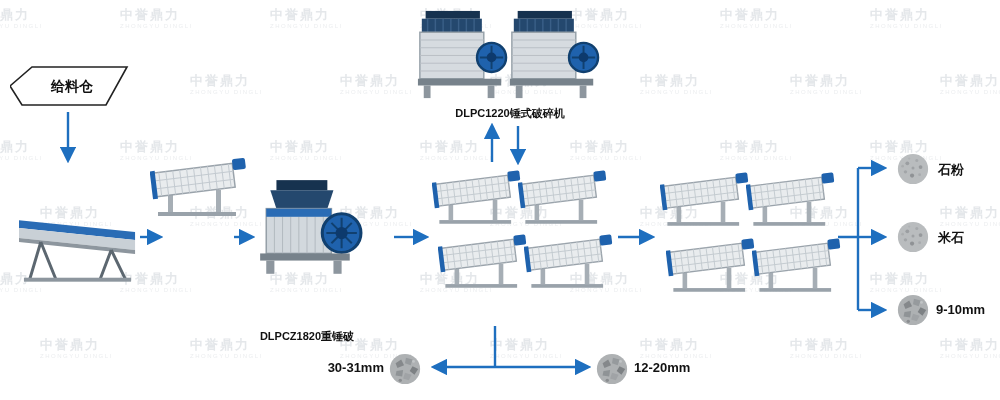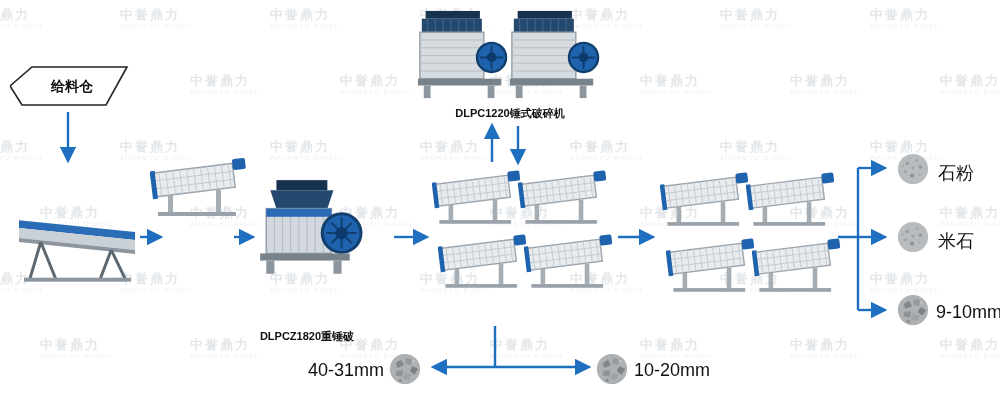--- a/index.html
+++ b/index.html
@@ -13,21 +13,21 @@
       letter-spacing:2px;line-height:1.15;white-space:nowrap;user-select:none;}
   .wm .sub{font-size:6px;font-weight:400;letter-spacing:1.5px;color:#ebedef;}
   
   #connectors{position:absolute;left:0;top:0;pointer-events:none;}
   .conn{stroke:var(--arrow,#1e6fbf);stroke-width:2.4;fill:none;}
   .arrow-head{fill:var(--arrow,#1e6fbf);}
   
   .node{position:absolute;}
   .lbl{position:absolute;color:#111111;font-size:11px;font-weight:700;
        text-align:center;white-space:nowrap;}
-  .out-lbl{position:absolute;color:#111111;font-size:18px;font-weight:400;
+  .out-lbl{position:absolute;color:#111111;font-size:13px;font-weight:700;
        white-space:nowrap;}
   .banner-text{font-size:14px;font-weight:700;fill:#111111;}
   #defs-svg{position:absolute;width:0;height:0;overflow:hidden;}
 </style>
 </head>
 <body>
 
 <div id="stage">
 
   <svg id="defs-svg" aria-hidden="true">
@@ -360,23 +360,23 @@
   <svg class="node" style="left:896px;top:220px;" width="34" height="34">
       <use href="#sym-gravel-fine"></use>
     </svg>
   <div class="out-lbl" style="left:938px;top:229px;">米石</div>
 
   <svg class="node" style="left:896px;top:293px;" width="34" height="34">
       <use href="#sym-gravel-coarse"></use>
     </svg>
   <div class="out-lbl" style="left:936px;top:302px;">9-10mm</div>
 
-  <div class="out-lbl" style="left:300px;top:360px;width:84px;text-align:right;">40-31mm</div>
+  <div class="out-lbl" style="left:300px;top:360px;width:84px;text-align:right;">30-31mm</div>
   <svg class="node" style="left:388px;top:352px;" width="34" height="34">
       <use href="#sym-gravel-coarse"></use>
     </svg>
 
   <svg class="node" style="left:595px;top:352px;" width="34" height="34">
       <use href="#sym-gravel-coarse"></use>
     </svg>
-  <div class="out-lbl" style="left:634px;top:360px;">10-20mm</div>
+  <div class="out-lbl" style="left:634px;top:360px;">12-20mm</div>
 
 </div>
 
 </body></html>

